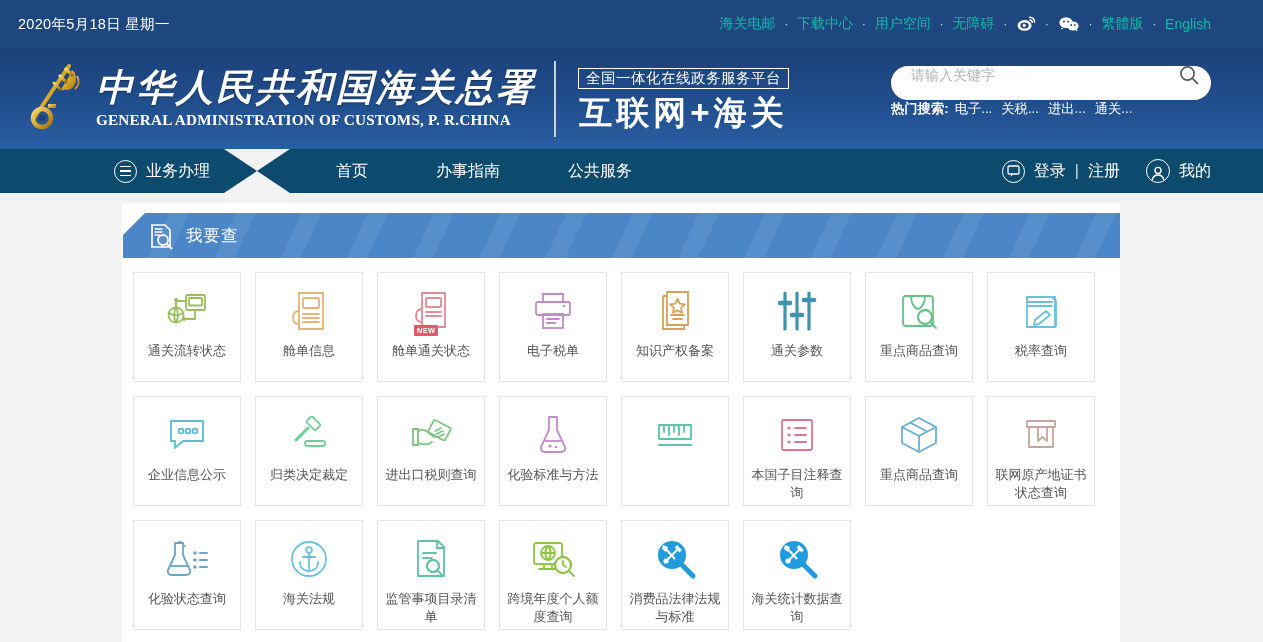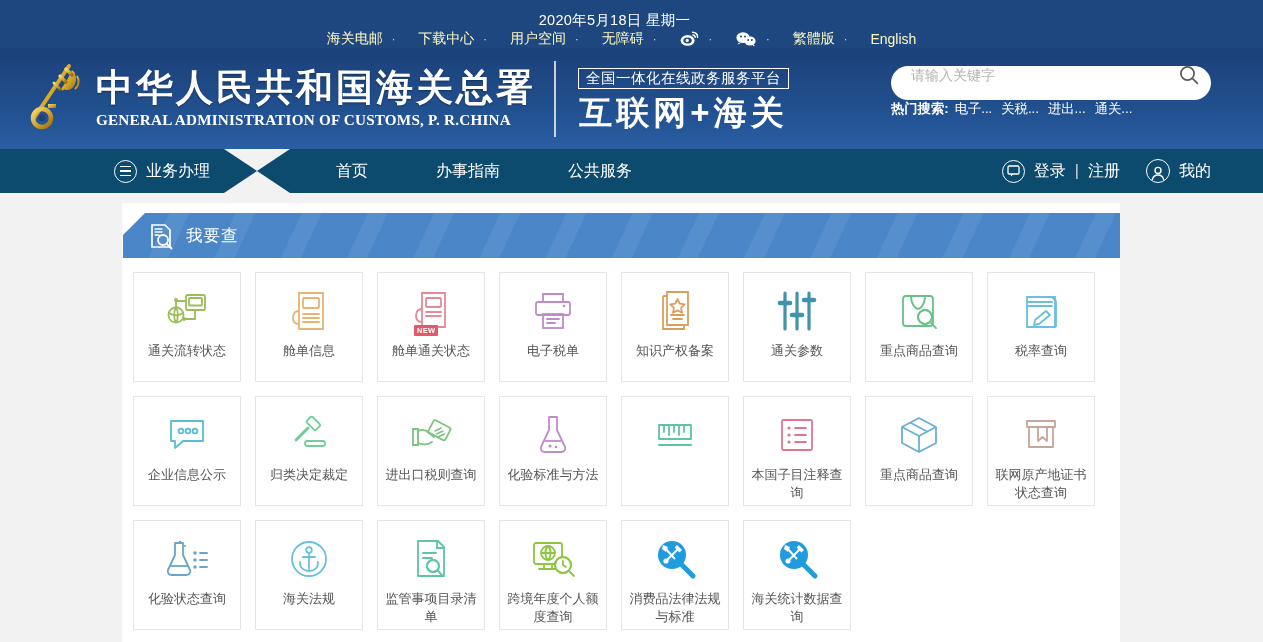--- a/index.html
+++ b/index.html
@@ -9,29 +9,28 @@
     background: #f2f2f2;
     overflow: hidden;
   }
 
   
   .topbar {
     height: 48px;
     background: #1e477f;
     display: flex;
     align-items: center;
-    justify-content: flex-end;
+    justify-content: space-between;
     padding: 0 52px 0 18px;
     color: #ffffff;
-    flex-direction: column;
   }
   .topbar-date { font-size: 14.5px; letter-spacing: .3px; }
   .topbar-links { display: flex; align-items: center; font-size: 14px; }
   .topbar-links a {
-    color: #fef9c3; text-decoration: none; white-space: nowrap; margin-left: 14px;
+    color: #14b8a6; text-decoration: none; white-space: nowrap;
   }
   .topbar-sep { padding: 0 9px; font-size: 11px; opacity: .85; }
   .social-ico { display: inline-flex; align-items: center; justify-content: center; }
   .social-ico svg { display: block; }
 
   
   .masthead {
     height: 101px;
     background: linear-gradient(180deg, #1e477f 0%, #1f4a85 55%, #245architecture 100%);
     background: linear-gradient(180deg, #1c4078 0%, #21508f 60%, #2a5ea3 100%);
@@ -42,20 +41,21 @@
   }
   .emblem { width: 66px; height: 78px; flex: none; margin-right: 8px; }
   .brand-cn {
     color: #fff;
     font-family: "Liberation Serif", "DejaVu Serif", serif;
     font-size: 37px;
     font-weight: bold;
     letter-spacing: 3px;
     line-height: 1.1;
     text-shadow: 0 1px 2px rgba(0,0,0,.35);
+    font-style: italic;
   }
   .brand-en {
     color: #fff;
     font-family: Liberation Serif, serif;
     font-size: 15.2px;
     font-weight: bold;
     letter-spacing: .2px;
     margin-top: 3px;
   }
   .vdivider {

